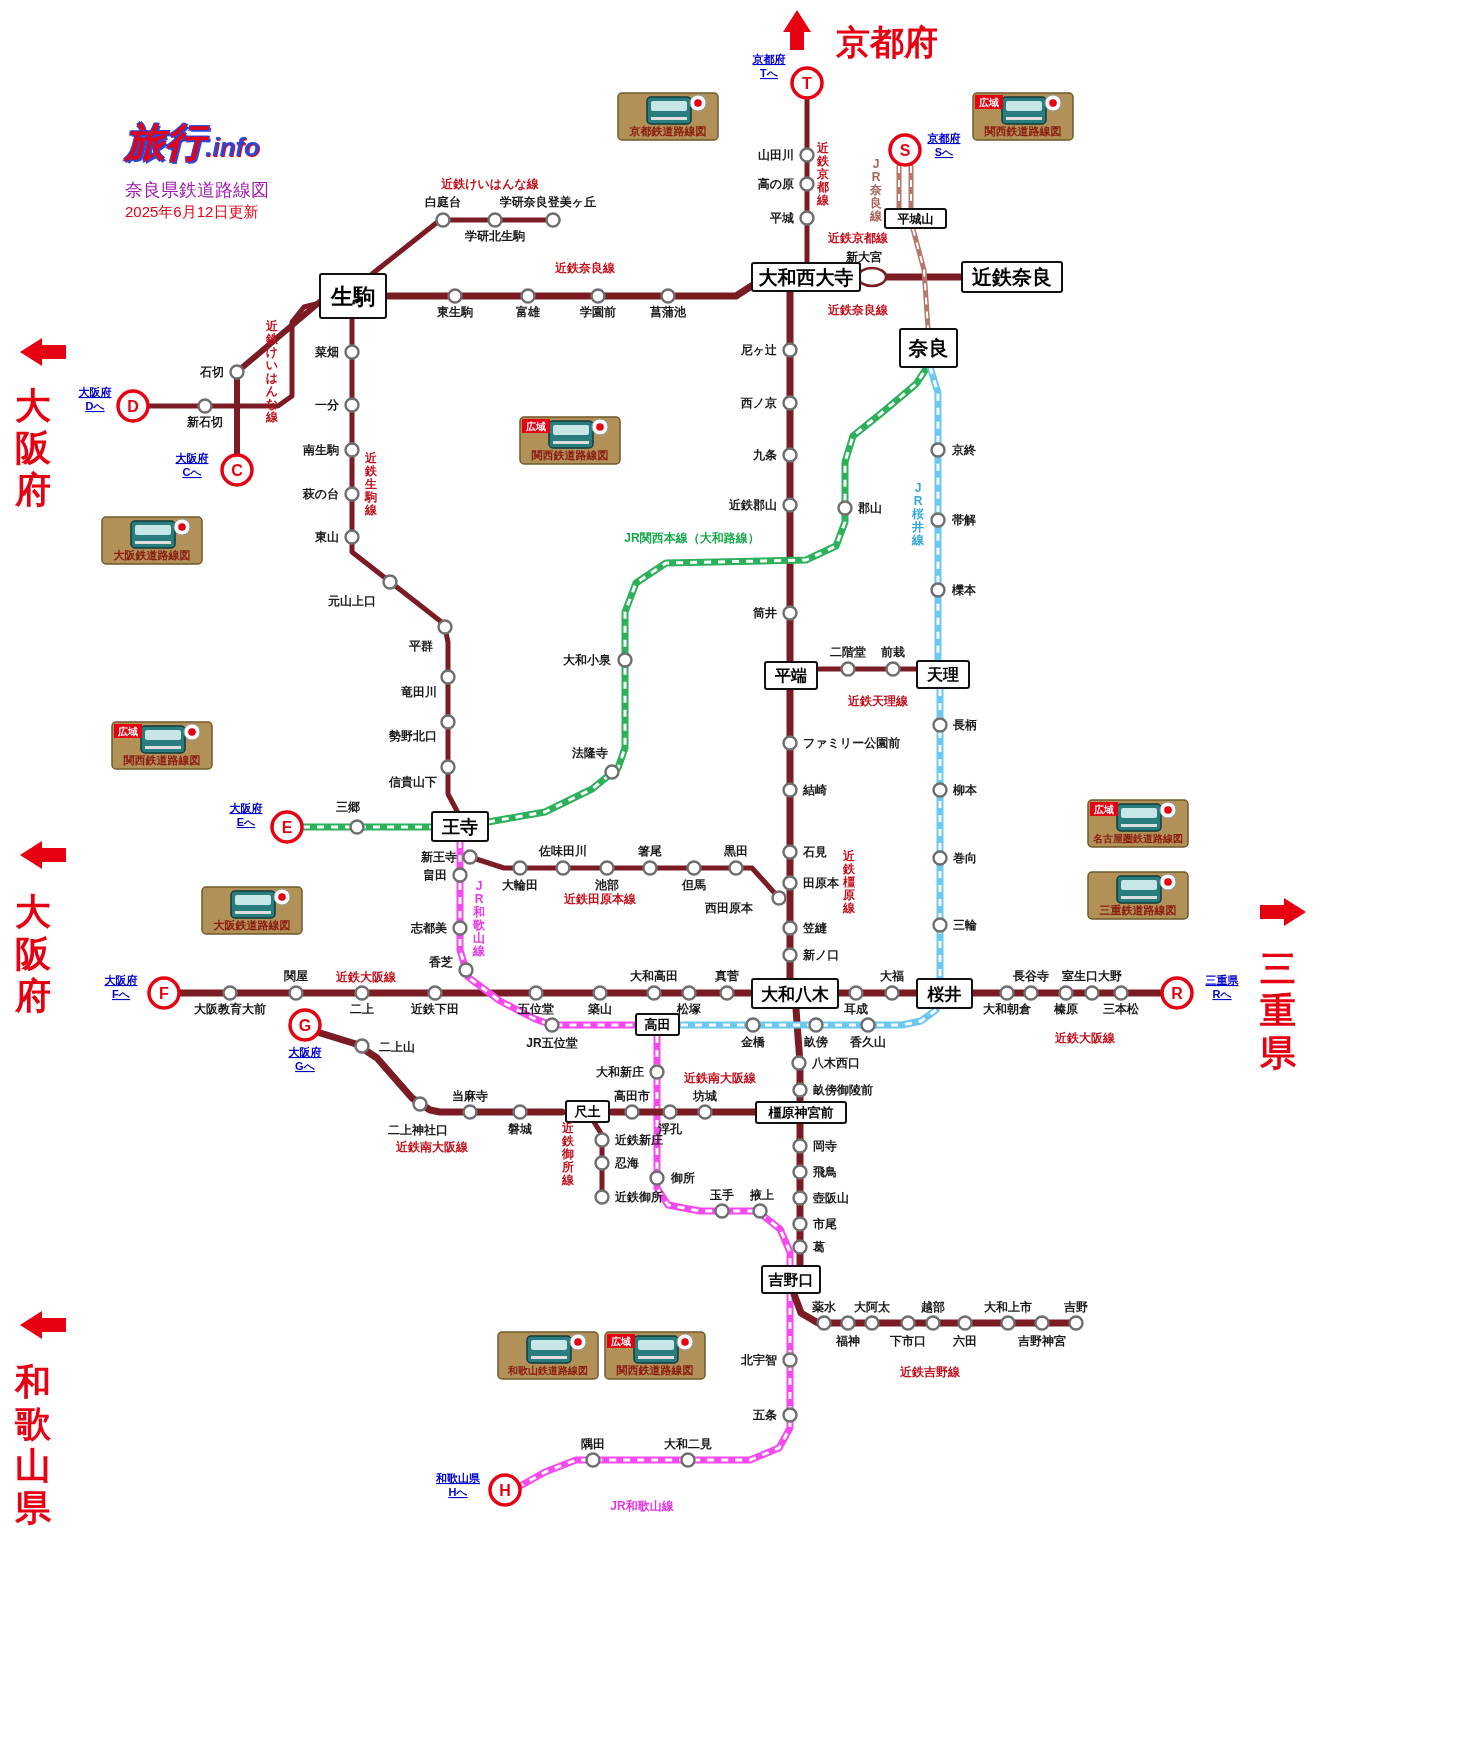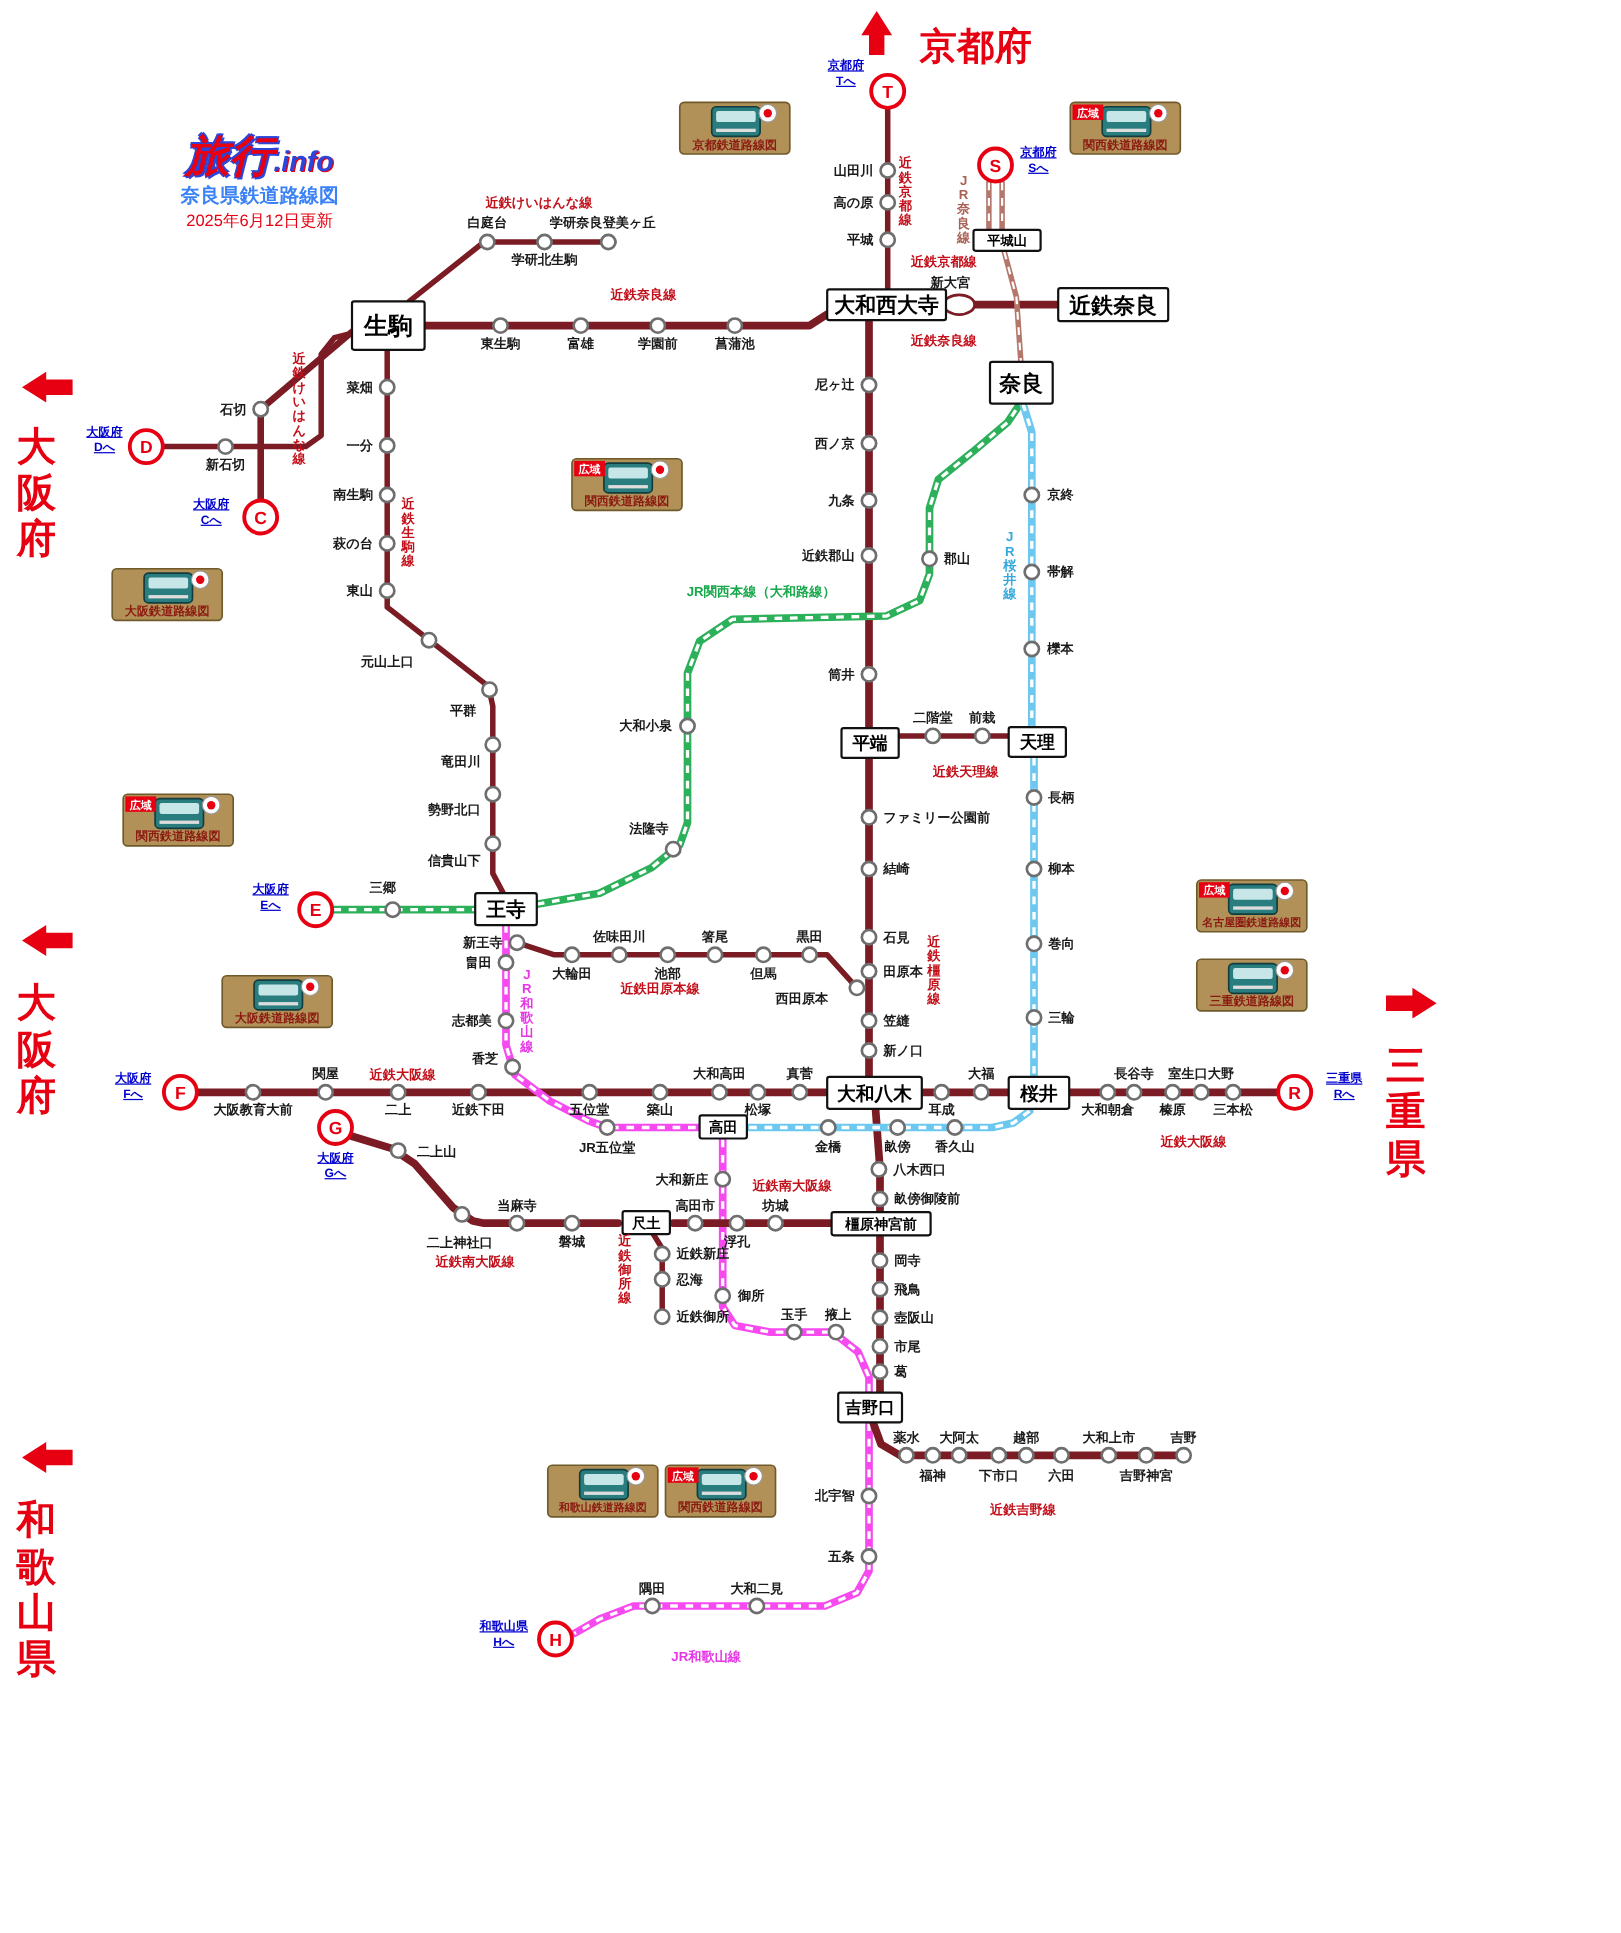--- a/index.html
+++ b/index.html
@@ -1,25 +1,25 @@
 <!DOCTYPE html>
 <html><head>
 <meta charset="utf-8">
 <style>
   *{margin:0;padding:0;box-sizing:border-box}
   html,body{background:#ffffff}
   body{font-family:"Liberation Sans","DejaVu Sans",sans-serif}
   .page{position:relative;width:1474px;height:1757px;background:#fff;overflow:hidden}
   .page svg{position:absolute;left:0;top:0}
-  .header{position:absolute;left:125px;top:122px;width:222px;text-align:center;z-index:2}
+  .header{position:absolute;left:125px;top:122px;width:222px;text-align:left;z-index:2}
   .logo{line-height:1;white-space:nowrap}
   .logo-travel{font-size:40px;font-weight:900;font-style:italic;color:#e60012;
     text-shadow:2px 2px 0 #2b46d8,-1px -1px 0 #2b46d8,1px -1px 0 #2b46d8,-1px 1px 0 #2b46d8}
   .logo-info{font-size:26px;font-weight:900;font-style:italic;color:#2b46d8;text-shadow:1px 1px 0 #e60012}
-  .map-title{font-size:18px;font-weight:700;color:#3b82f6;margin-top:4px}
+  .map-title{font-size:18px;font-weight:400;color:#a21caf;margin-top:16px}
   .map-updated{font-size:15px;font-weight:400;color:#e60012;margin-top:1px}
   text{font-family:"Liberation Sans","DejaVu Sans",sans-serif}
   .stn{font-size:12px;font-weight:600;fill:#1a1a1a}
   .box-stn{font-weight:700;fill:#000}
   .lln{font-size:12px;font-weight:700}
   .conn-letter{font-size:16px;font-weight:700}
   .conn-link{font-size:11px;font-weight:700;fill:#0000cd;text-decoration:underline}
   .badge-txt{font-size:10px;font-weight:700;fill:#fff}
   .icon-lbl{font-weight:700;fill:#8b1a10}
   .pref-lbl{font-size:36px;font-weight:700;fill:#e60012}

